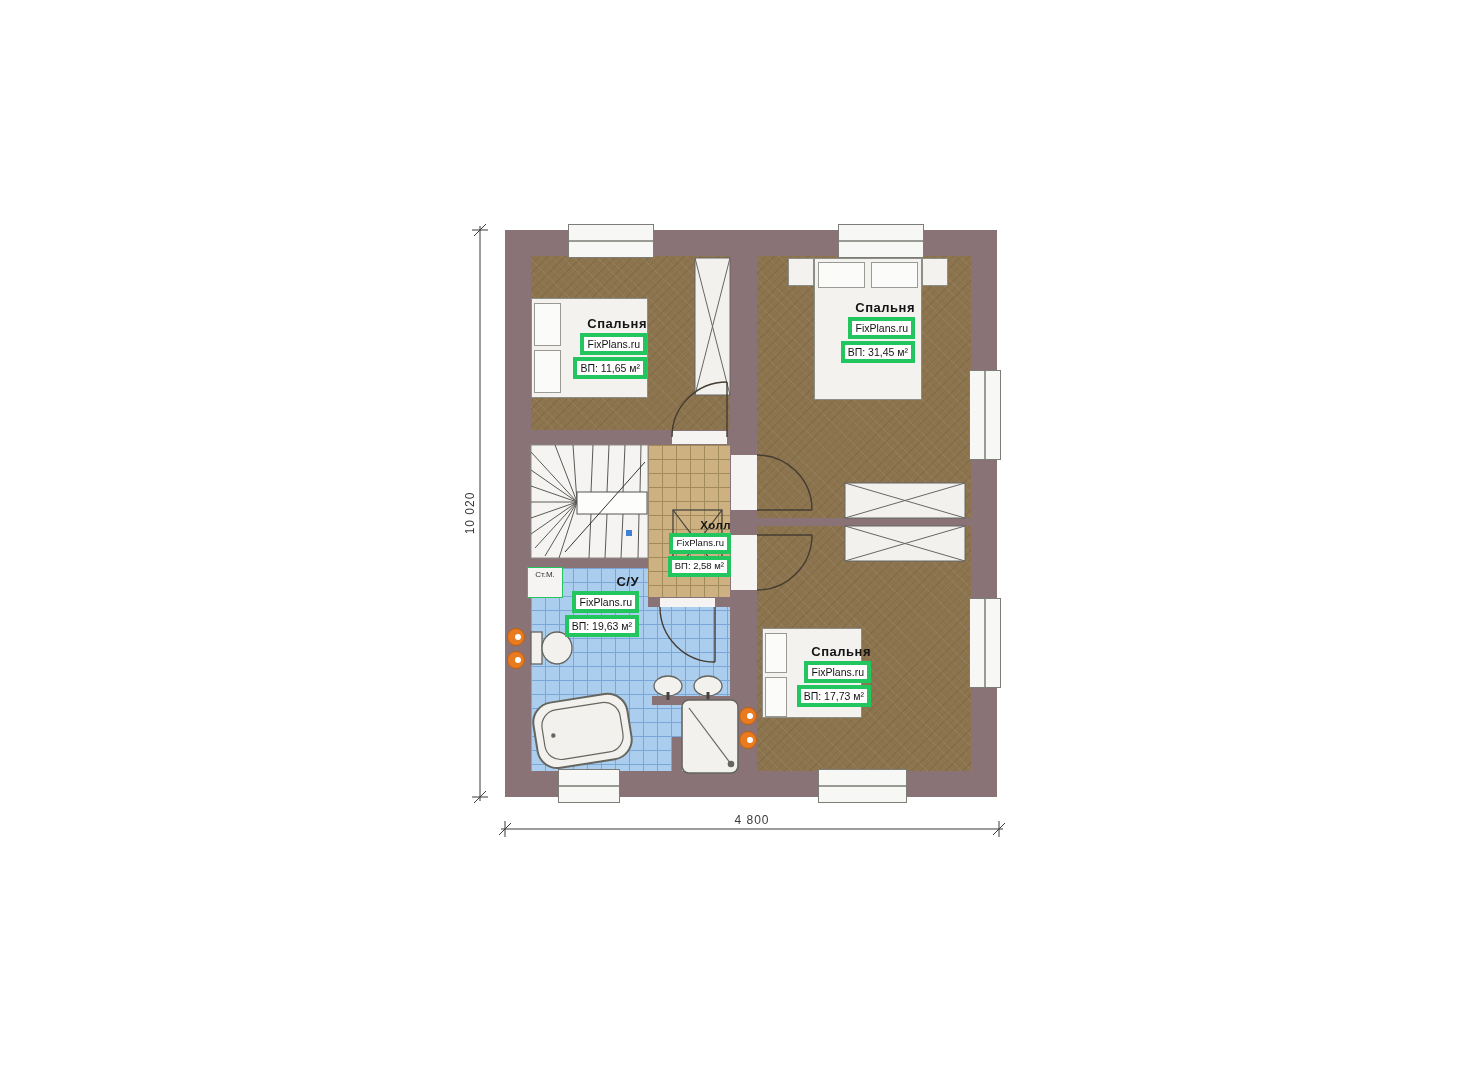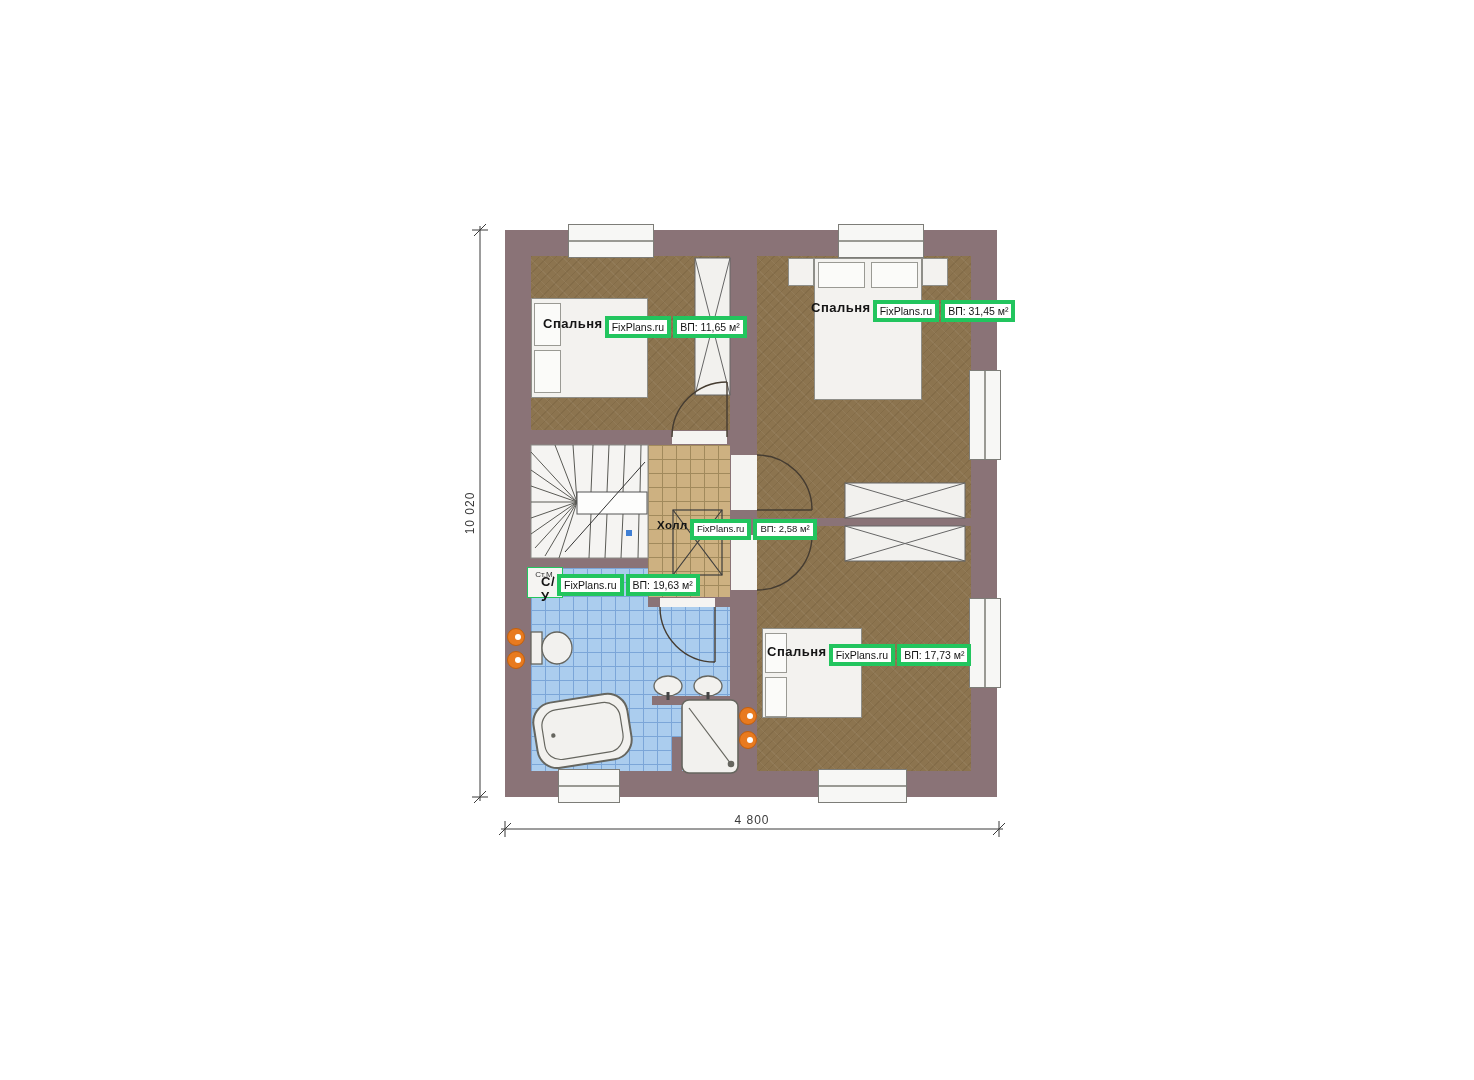--- a/index.html
+++ b/index.html
@@ -23,21 +23,21 @@
   .floor-stairs{background:#f5f4f2;z-index:1;}
   .wallpatch{background:#8a7377;z-index:2;}
   .window{background:#f7f7f5;border:1px solid #7d7d78;z-index:2;
     background-image:linear-gradient(to bottom, transparent 46%, #9a9a94 46%, #9a9a94 54%, transparent 54%);}
   .window.vert{background-image:linear-gradient(to right, transparent 46%, #9a9a94 46%, #9a9a94 54%, transparent 54%);}
   .threshold{background:#f5f4f2;z-index:2;}
   .furn{background:#f3f2ef;border:1px solid #8e8e88;box-sizing:border-box;z-index:3;}
   .pillow{background:#fbfbf9;border:1px solid #9a9a94;box-sizing:border-box;z-index:3;}
   #fixtures{left:0;top:0;width:492px;height:567px;z-index:4;pointer-events:none;}
   #dims{left:0;top:0;width:1474px;height:1080px;z-index:0;pointer-events:none;position:absolute;}
-  .room-label{display:flex;align-items:flex-start;gap:2px;z-index:5;}
+  .room-label{display:flex;flex-direction:column;align-items:flex-end;gap:2px;z-index:5;}
   .room-label .rname{font-weight:bold;font-size:13px;color:#141414;letter-spacing:0.5px;}
   .room-label .tag{background:#ffffff;border:4px solid #22c55e;font-size:10.5px;line-height:1.35;
                    padding:0 3px;color:#141414;white-space:nowrap;}
   .room-label.small .rname{font-size:11.5px;}
   .room-label.small .tag{font-size:9.5px;}
   .wm-box{background:#f5f4f2;border:1px solid #22c55e;z-index:3;display:flex;align-items:flex-start;
           justify-content:center;font-size:8px;color:#333;padding-top:2px;box-sizing:border-box;}
   .dim-text{position:absolute;font-size:12px;color:#3a3a3a;letter-spacing:1px;z-index:1;}
   .dim-text.vert{transform:rotate(-90deg);transform-origin:center;}
 </style>
@@ -209,21 +209,21 @@
       <div class="tag">FixPlans.ru</div>
       <div class="tag">ВП: 31,45 м²</div>
     </div>
 
     <div class="abs room-label" style="left:262px;top:414px;width:104px;">
       <div class="rname">Спальня</div>
       <div class="tag">FixPlans.ru</div>
       <div class="tag">ВП: 17,73 м²</div>
     </div>
 
-    <div class="abs room-label small" style="left:152px;top:289px;width:92px;">
+    <div class="abs room-label small" style="left:134px;top:289px;width:92px;">
       <div class="rname">Холл</div>
       <div class="tag">FixPlans.ru</div>
       <div class="tag">ВП: 2,58 м²</div>
     </div>
 
     <div class="abs room-label" style="left:36px;top:344px;width:98px;">
       <div class="rname">С/У</div>
       <div class="tag">FixPlans.ru</div>
       <div class="tag">ВП: 19,63 м²</div>
     </div>

